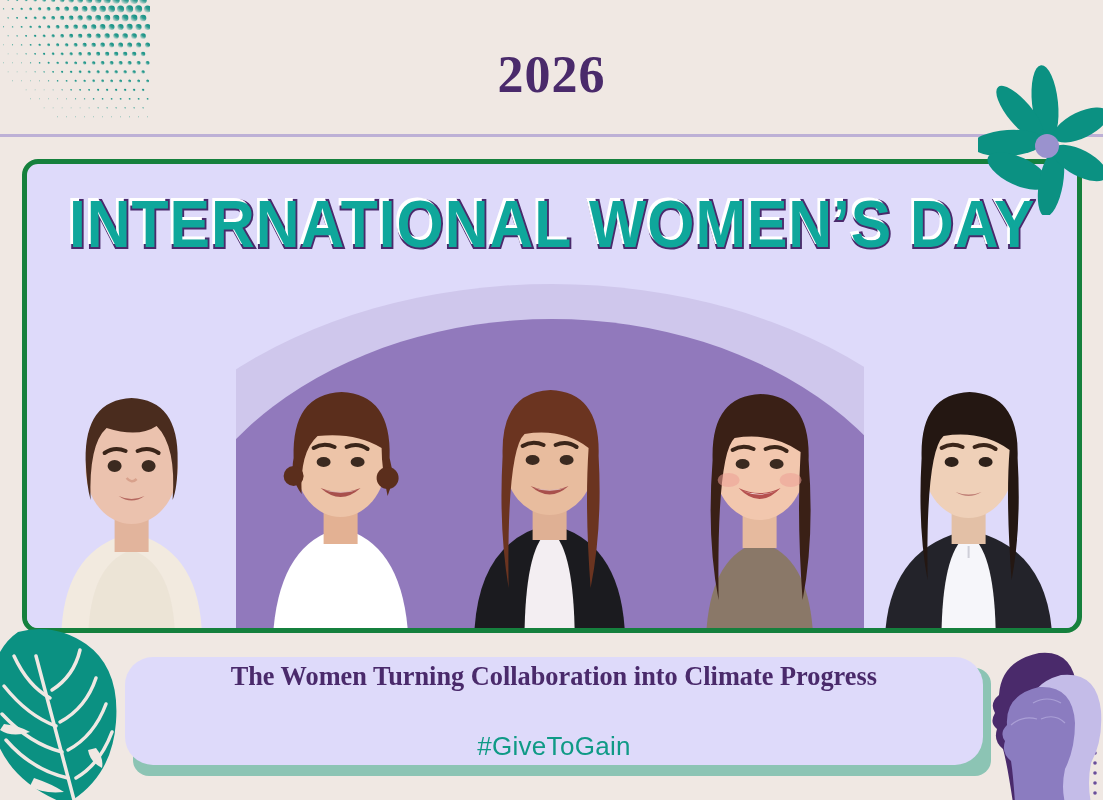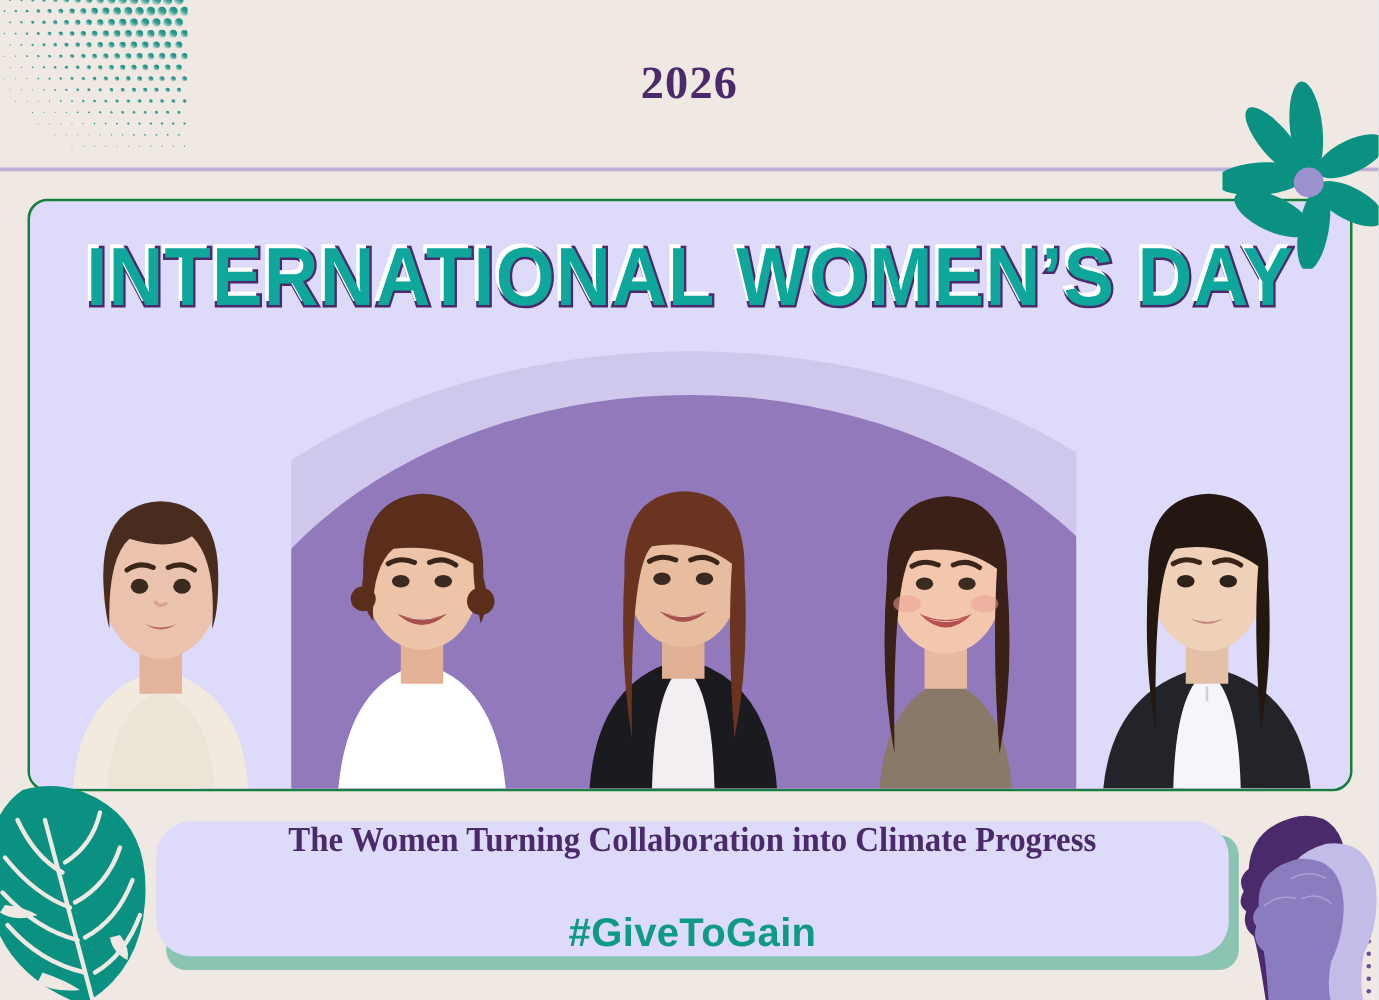--- a/index.html
+++ b/index.html
@@ -24,21 +24,21 @@
   }
 
   
   .year {
     position: absolute;
     left: 0; top: 45px;
     width: 1103px;
     text-align: center;
     font-family: "Liberation Serif", serif;
     font-weight: bold;
-    font-size: 37px;
+    font-size: 52px;
     letter-spacing: 1px;
     color: #4A2A6B;
   }
 
   
   .halftone { position: absolute; left: -10px; top: -18px; width: 160px; height: 140px; }
 
   
   .flower { position: absolute; left: 978px; top: 55px; width: 130px; height: 160px; z-index: 40; }
 
@@ -48,21 +48,21 @@
   
   .silhouettes { position: absolute; left: 955px; top: 645px; width: 150px; height: 158px; z-index: 38; }
   .dotgrid { position: absolute; left: 1040px; top: 718px; width: 65px; height: 84px; z-index: 36; }
 
   
   .panel {
     position: absolute;
     left: 22px; top: 159px;
     width: 1060px; height: 474px;
     background: #DEDAFA;
-    border: 2px solid #15803d;
+    border: 5px solid #15803d;
     border-radius: 16px;
     overflow: hidden;
     z-index: 10;
   }
   .arc-outer {
     position: absolute;
     left: 50%; top: 120px;
     width: 930px; height: 640px;
     margin-left: -465px;
     border-radius: 50%;
@@ -145,22 +145,22 @@
     font-family: "Liberation Serif", serif;
     font-weight: bold;
     font-size: 28px;
     color: #4A2A6B;
     transform: scaleX(0.94);
     white-space: nowrap;
     margin-bottom: 7px;
   }
   .caption-line2 {
     font-family: "Liberation Sans", sans-serif;
-    font-weight: bold;
-    font-size: 32px;
+    font-weight: normal;
+    font-size: 26px;
     letter-spacing: 0.3px;
     color: #0F9A86;
     margin-top: 32px;
   }
 </style>
 </head>
 <body>
 
 <div id="poster">
 

